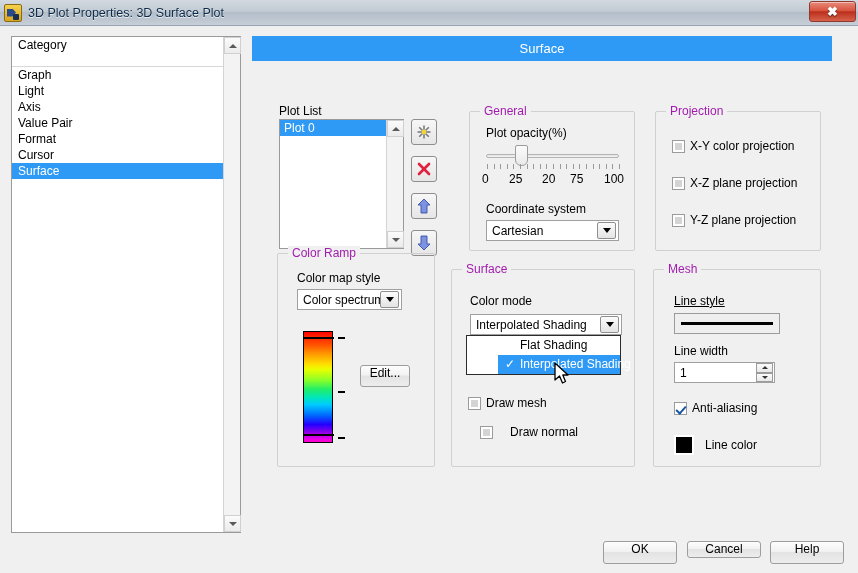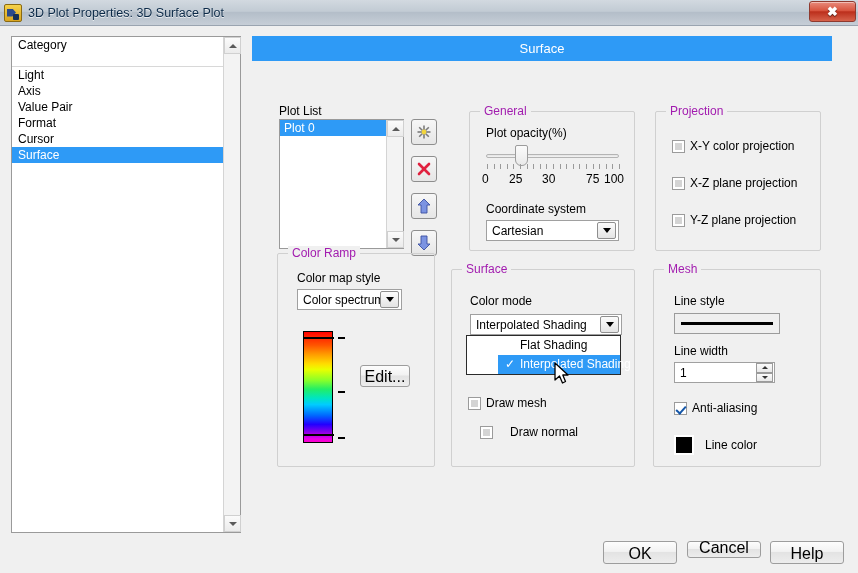--- a/index.html
+++ b/index.html
@@ -175,22 +175,22 @@
       #eaff00 34%, #88ff2a 44%, #22ee66 52%, #00e5c0 60%, #00ccff 66%,
       #0066ff 76%, #2200ff 84%, #8a00e8 91%, #e800e8 97%, #ff00cc 100%);
   }
   .ramp-line { position: absolute; left: 0; width: 30px; height: 2px; background: #000; }
   .ramp-tick { position: absolute; width: 7px; height: 2px; background: #000; }
 
   .btn {
     position: absolute;
     background: linear-gradient(to bottom,#fdfdfd 0%,#f2f2f2 45%,#e3e3e3 50%,#ededed 100%);
     border: 1px solid #9d9d9d; border-radius: 3px;
-    font-size: 16px; font-family: "Liberation Sans", sans-serif;
-    display: flex; align-items: flex-end; justify-content: center; cursor: pointer;
+    font-size: 12px; font-family: "Liberation Sans", sans-serif;
+    display: flex; align-items: flex-start; justify-content: center; cursor: pointer;
   }
 
   
   .dropdown {
     position: absolute; background: #fff; border: 1px solid #2b2b2b; z-index: 40;
   }
   .dd-item {
     height: 19px; line-height: 19px; font-size: 12px; padding-left: 22px;
     position: relative; white-space: nowrap; cursor: pointer; margin-left: 31px;
   }
@@ -235,20 +235,21 @@
   <div class="close-btn">
     <span>✖</span>
   </div>
 </div>
 
 <div class="dialog">
 
   <div class="category-panel">
     <div class="cat-list">
       <div class="cat-header">Category</div>
+      <div class="cat-item">Graph</div>
       <div class="cat-item">Light</div>
       <div class="cat-item">Axis</div>
       <div class="cat-item">Value Pair</div>
       <div class="cat-item">Format</div>
       <div class="cat-item">Cursor</div>
       <div class="cat-item selected">Surface</div>
     </div>
     <div class="vscroll">
       <div class="sb-arrow sb-up">
           <span class="tri-up"></span>
@@ -330,22 +331,22 @@
       <span class="tk"></span>
         <span class="tk"></span>
         <span class="tk"></span>
         <span class="tk"></span>
         <span class="tk"></span>
       <span class="tk"></span>
     </div>
     <div style="position:absolute; left:12px; top:60px; width:143px;">
       <span style="position:absolute; left:0px;">0</span>
       <span style="position:absolute; left:27px;">25</span>
-      <span style="position:absolute; left:60px;">30</span>
-      <span style="position:absolute; left:104px;">75</span>
+      <span style="position:absolute; left:60px;">20</span>
+      <span style="position:absolute; left:88px;">75</span>
       <span style="position:absolute; left:122px;">100</span>
     </div>
     <span class="lbl" style="position:absolute; left:16px; top:90px;">Coordinate system</span>
     <div class="combo" style="left:16px; top:108px; width:133px;">
       <span class="cval">Cartesian</span>
       <span class="cbtn">
           <span class="tri-blk"></span>
         </span>
     </div>
   </div>
@@ -416,21 +417,21 @@
       <span>Interpolated Shading</span>
     </div>
   </div>
 
   <svg class="mouse-cursor" style="left:554px; top:336px;" width="18" height="24" viewBox="0 0 18 24">
     <polygon points="1,1 1,18 5.5,14 8.5,21 11.5,19.5 8.8,13 14,13" fill="#ffffff" stroke="#000000" stroke-width="1.3" stroke-linejoin="round"></polygon>
   </svg>
 
   <div class="group" style="left:653px; top:243px; width:168px; height:198px;">
     <span class="legend">Mesh</span>
-    <span class="lbl" style="position:absolute; left:20px; top:24px;">Line style</span>
+    <span class="lbl" style="position:absolute; left:20px; top:24px;text-decoration:underline;">Line style</span>
     <div class="linestyle-box" style="left:20px; top:43px; width:106px; height:21px;">
       <span class="solid"></span>
     </div>
     <span class="lbl" style="position:absolute; left:20px; top:74px;">Line width</span>
     <div class="spin" style="left:20px; top:92px; width:101px;">
       <span class="sval">1</span>
       <span class="sbtns">
         <span class="sb">
             <span class="tri-up-s"></span>
           </span>

